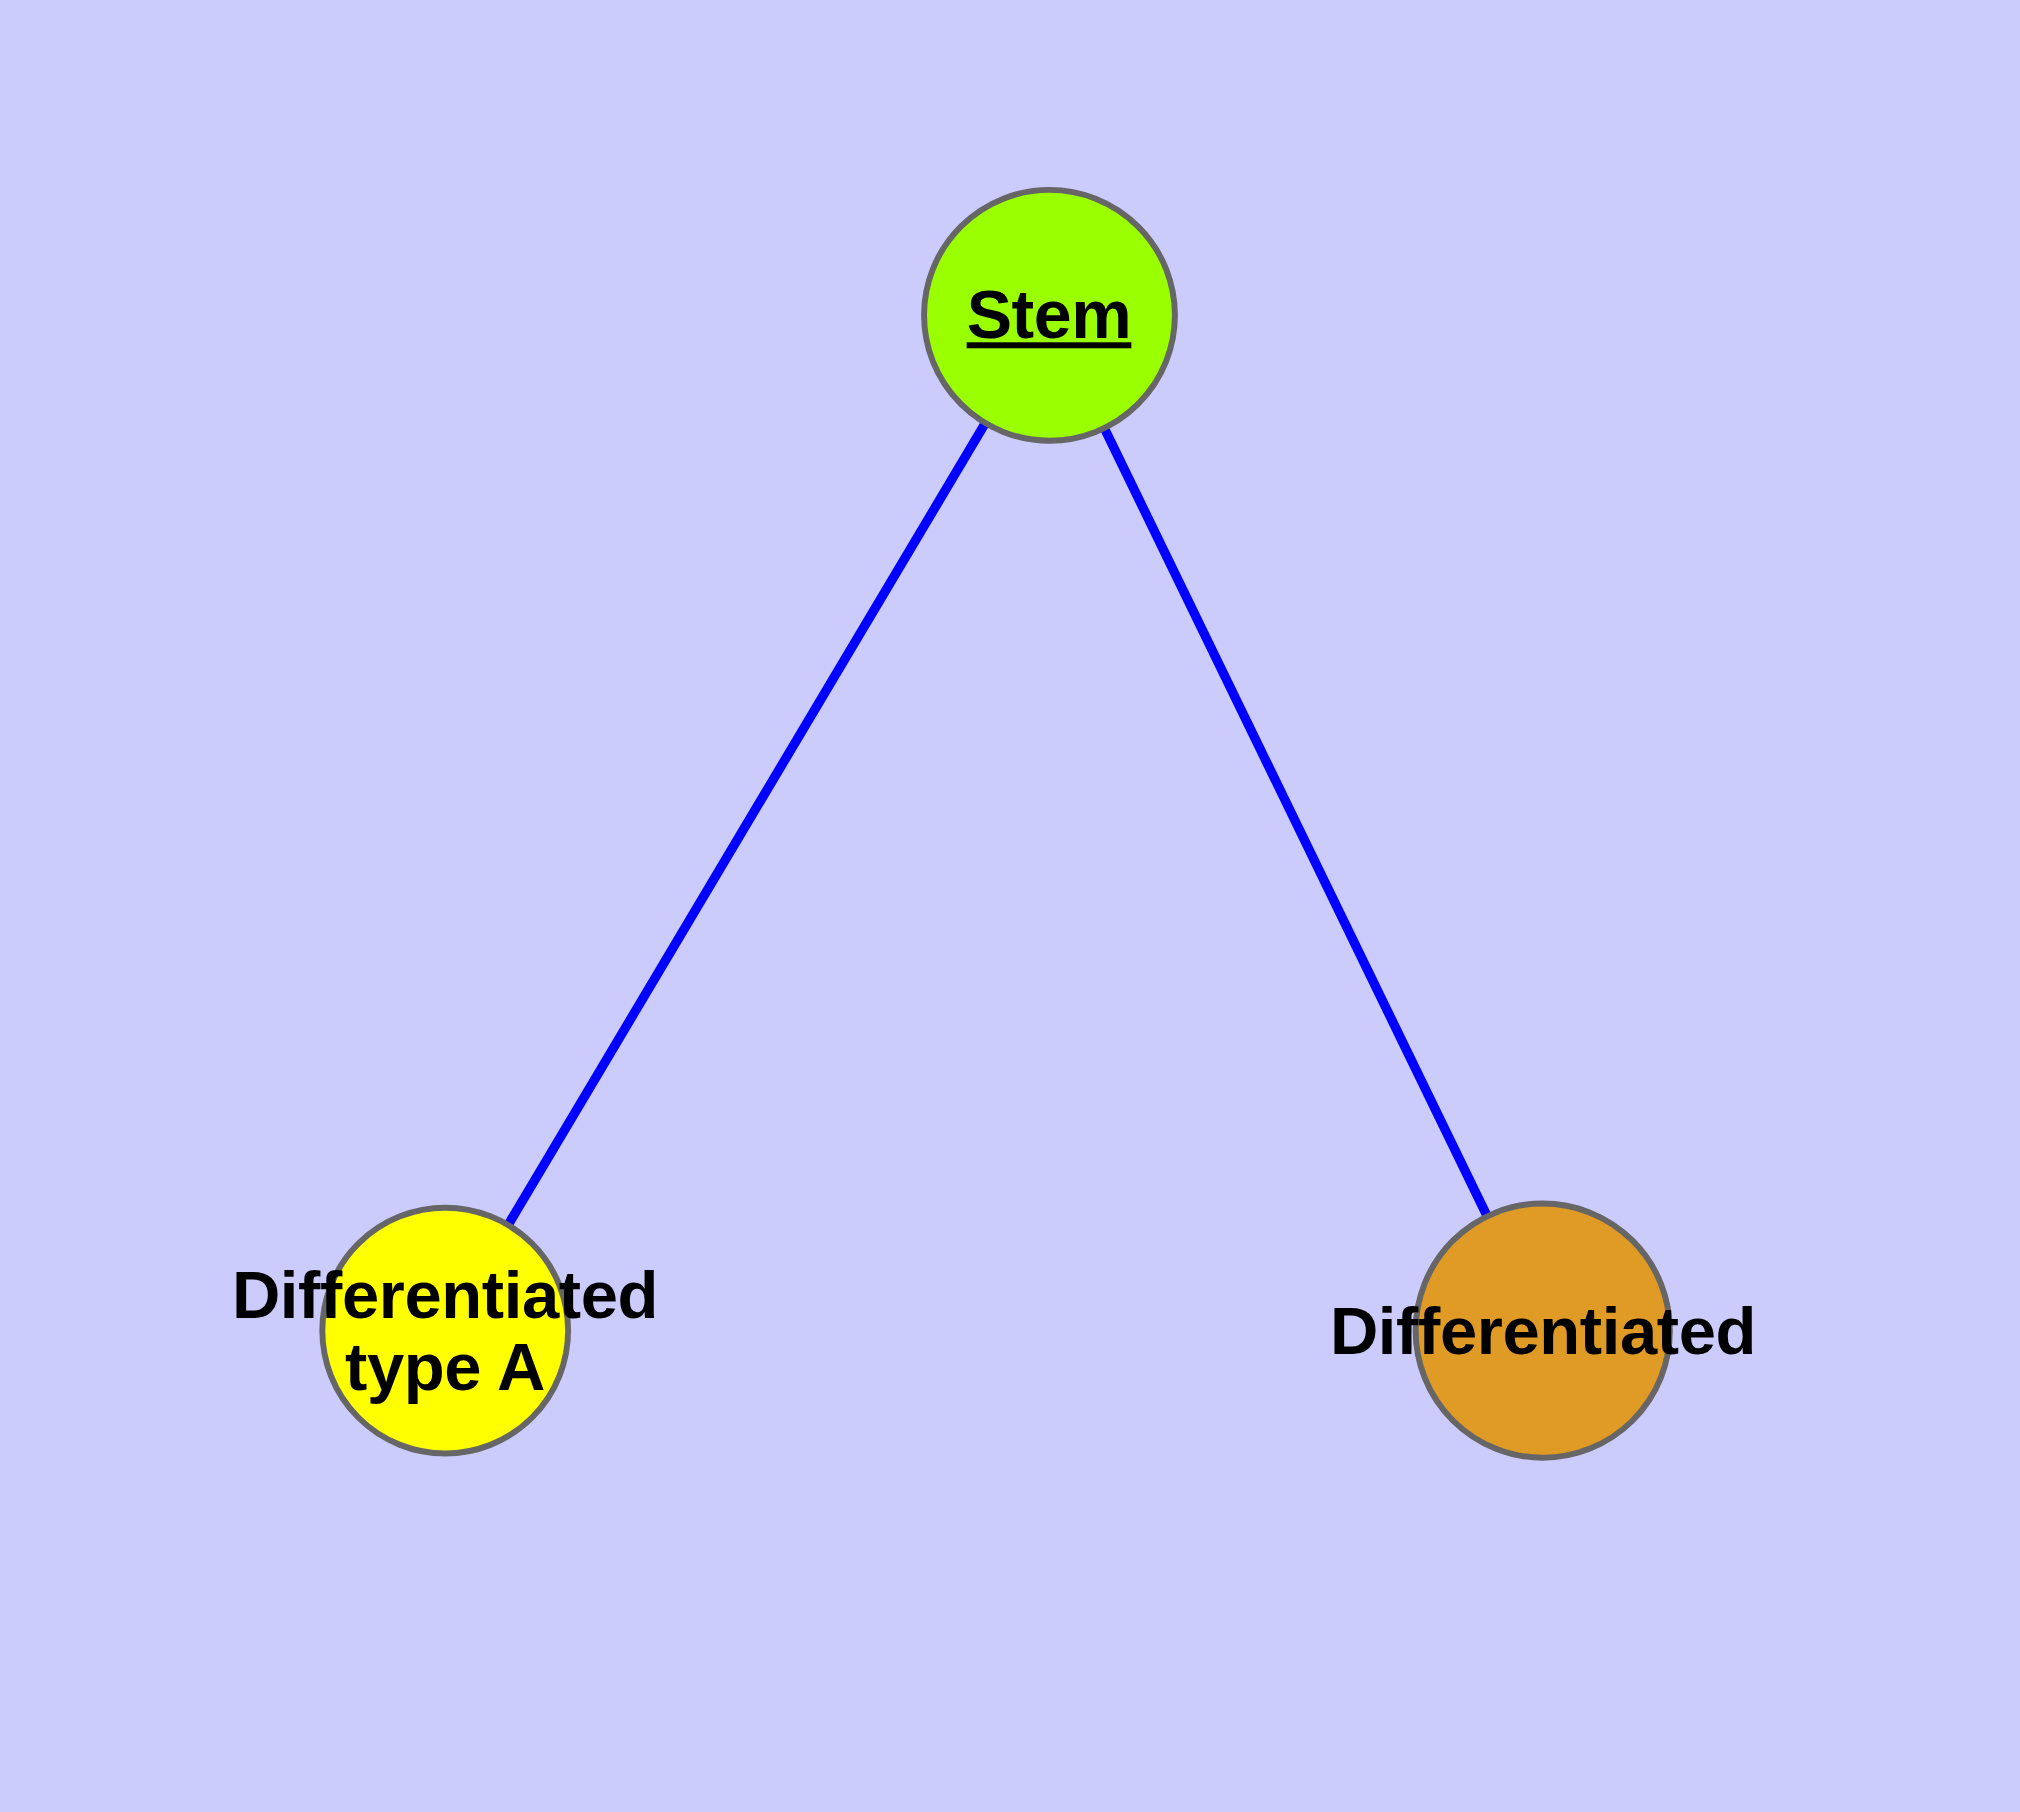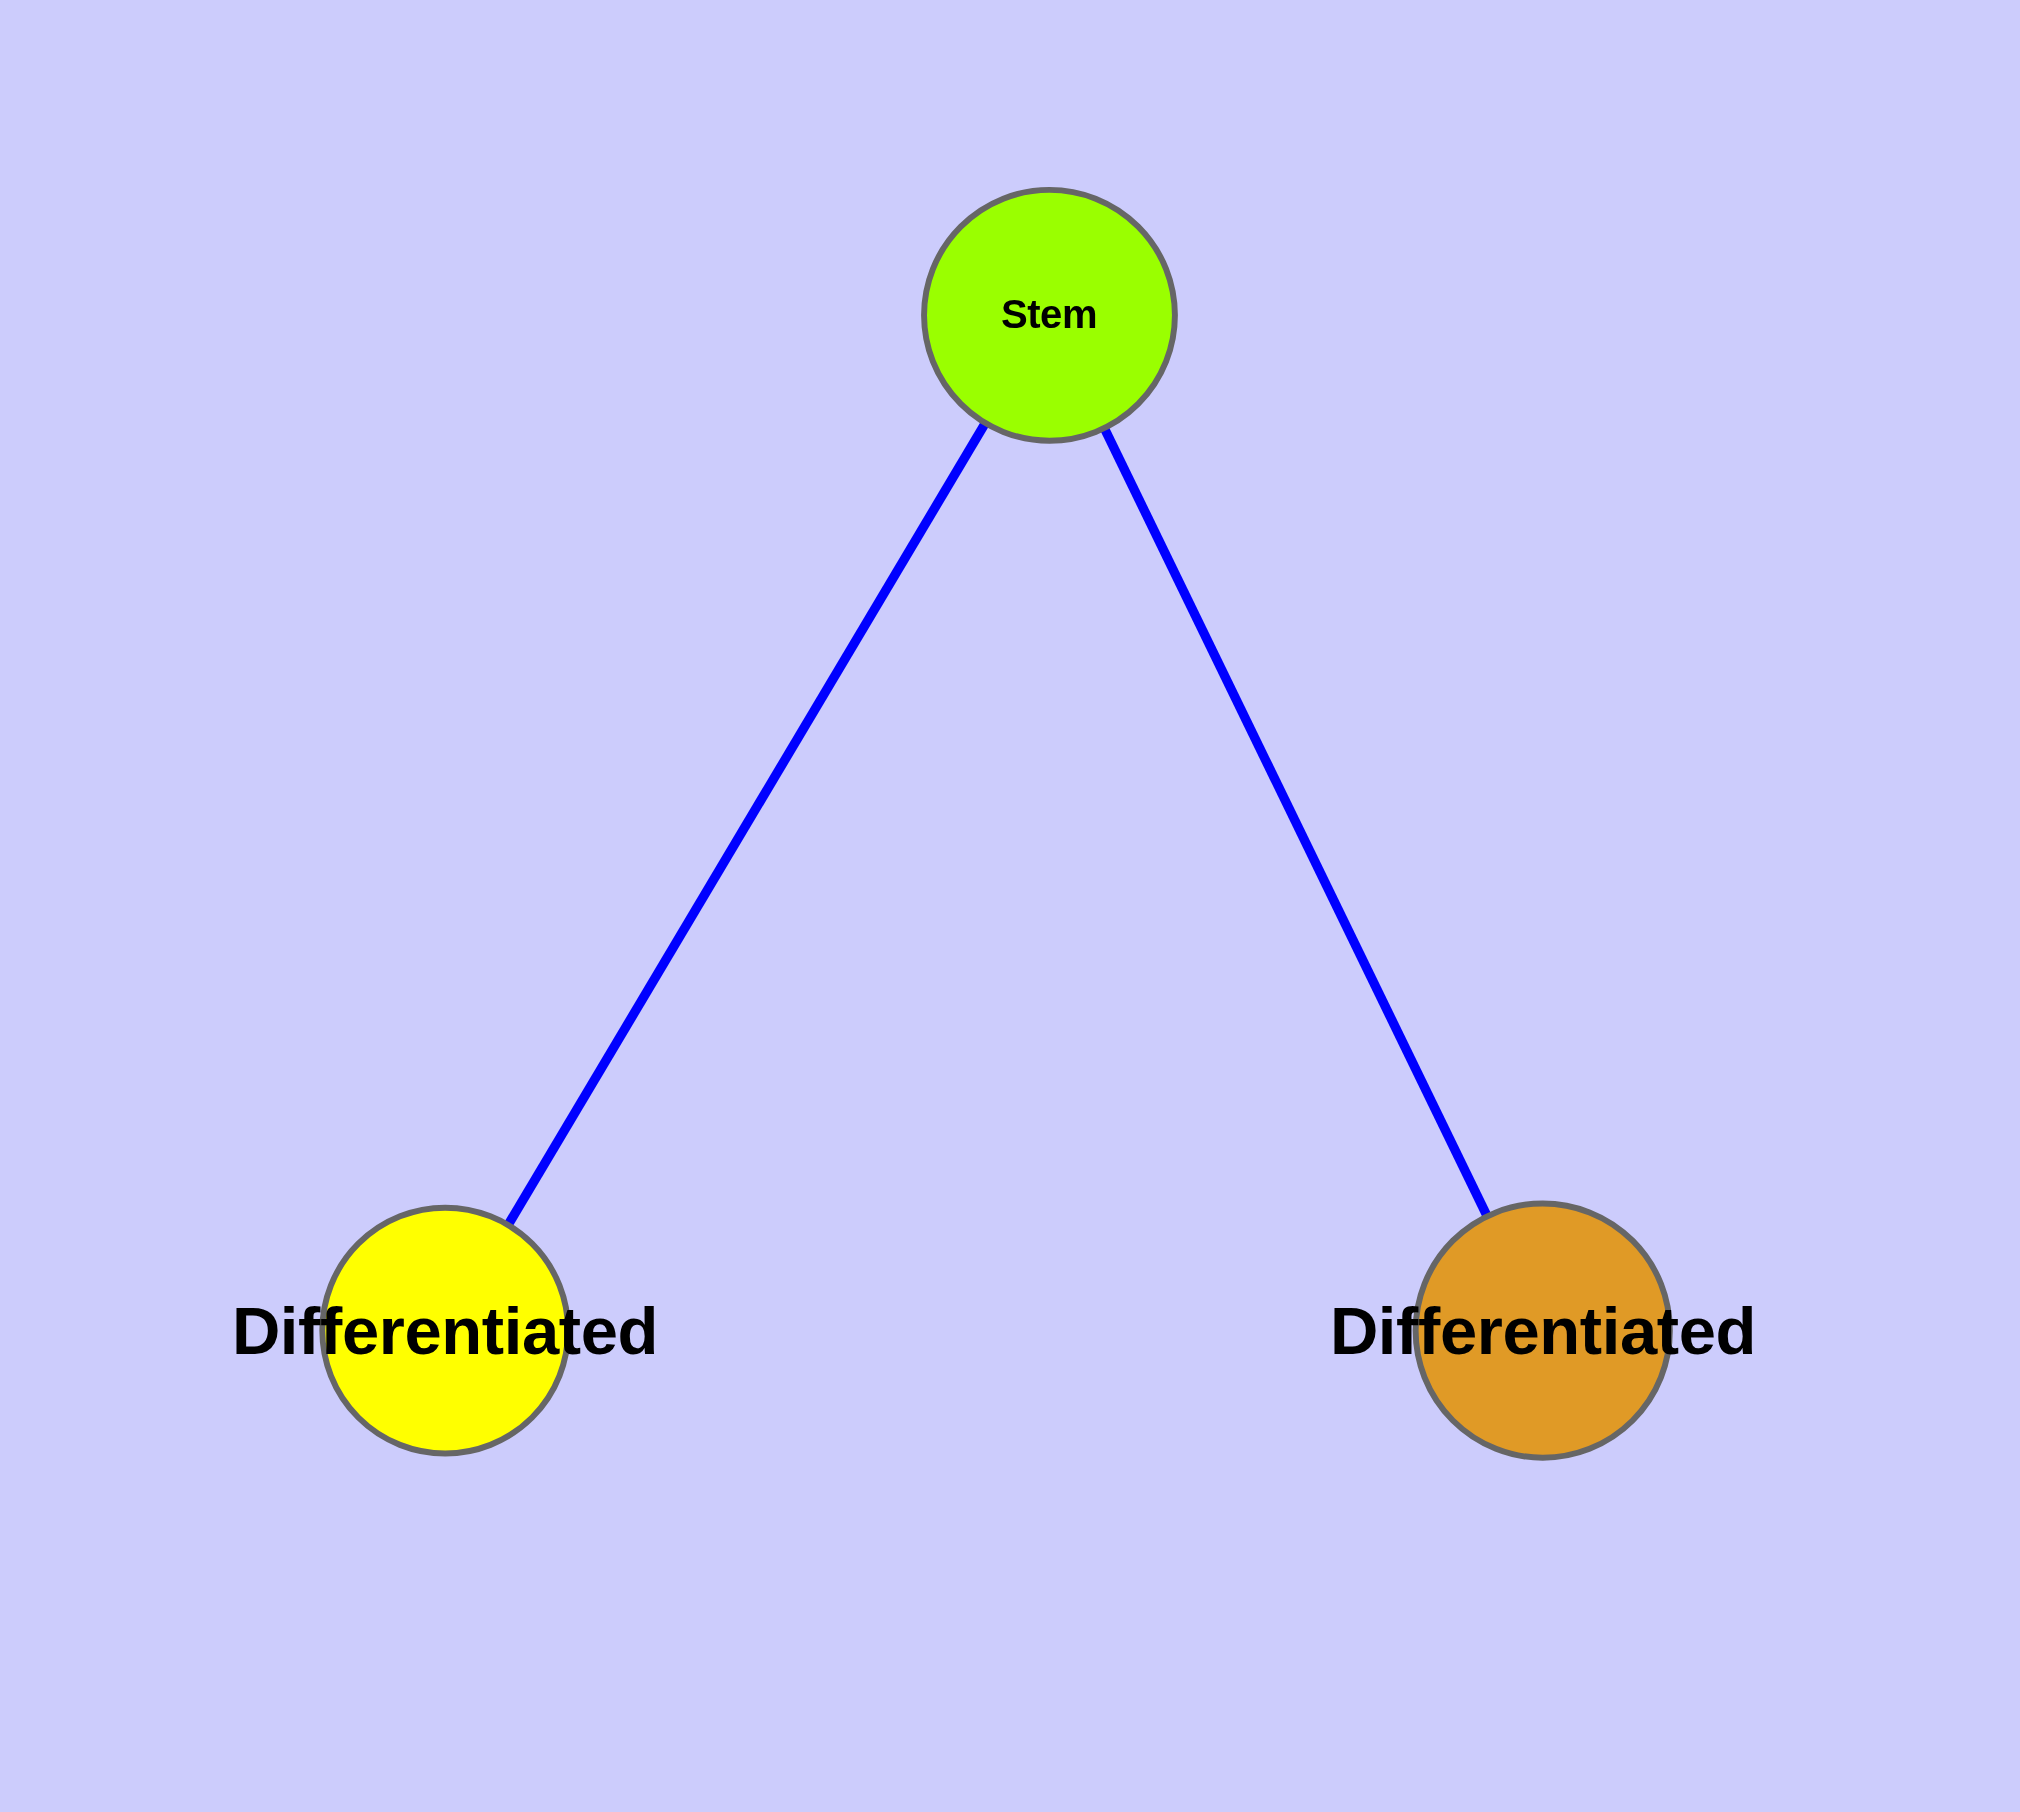--- a/index.html
+++ b/index.html
@@ -62,19 +62,19 @@
         <line x1="1238" y1="372" x2="1820" y2="1570" stroke="#0000ff" stroke-width="11" stroke-linecap="butt"></line>
       </g>
     <g id="node-layer">
         <circle cx="1238" cy="372" r="148" fill="#9aff00" stroke="#666666" stroke-width="7"></circle>
         <circle cx="525" cy="1570" r="145" fill="#ffff00" stroke="#666666" stroke-width="7"></circle>
         <circle cx="1820" cy="1570" r="150" fill="#e09a26" stroke="#666666" stroke-width="7"></circle>
       </g>
   </svg>
 
   <div id="label-layer">
-      <div class="node-label stem" style="left: 1049px; top: 315px; font-size: 40px; color: rgb(0, 0, 0);"><span class="label-line">Stem</span></div>
-      <div class="node-label leaf" style="left: 445px; top: 1331px; font-size: 67px; color: rgb(0, 0, 0);"><span class="label-line">Differentiated</span></div>
+      <div class="node-label stem" style="left: 1049px; top: 315px; font-size: 68px; color: rgb(0, 0, 0); text-decoration: underline;"><span class="label-line">Stem</span></div>
+      <div class="node-label leaf" style="left: 445px; top: 1331px; font-size: 67px; color: rgb(0, 0, 0);"><span class="label-line">Differentiated</span><span class="label-line">type A</span></div>
       <div class="node-label leaf" style="left: 1543px; top: 1331px; font-size: 67px; color: rgb(0, 0, 0);"><span class="label-line">Differentiated</span></div>
     </div>
 
 </div>
 
 
 </body></html>

